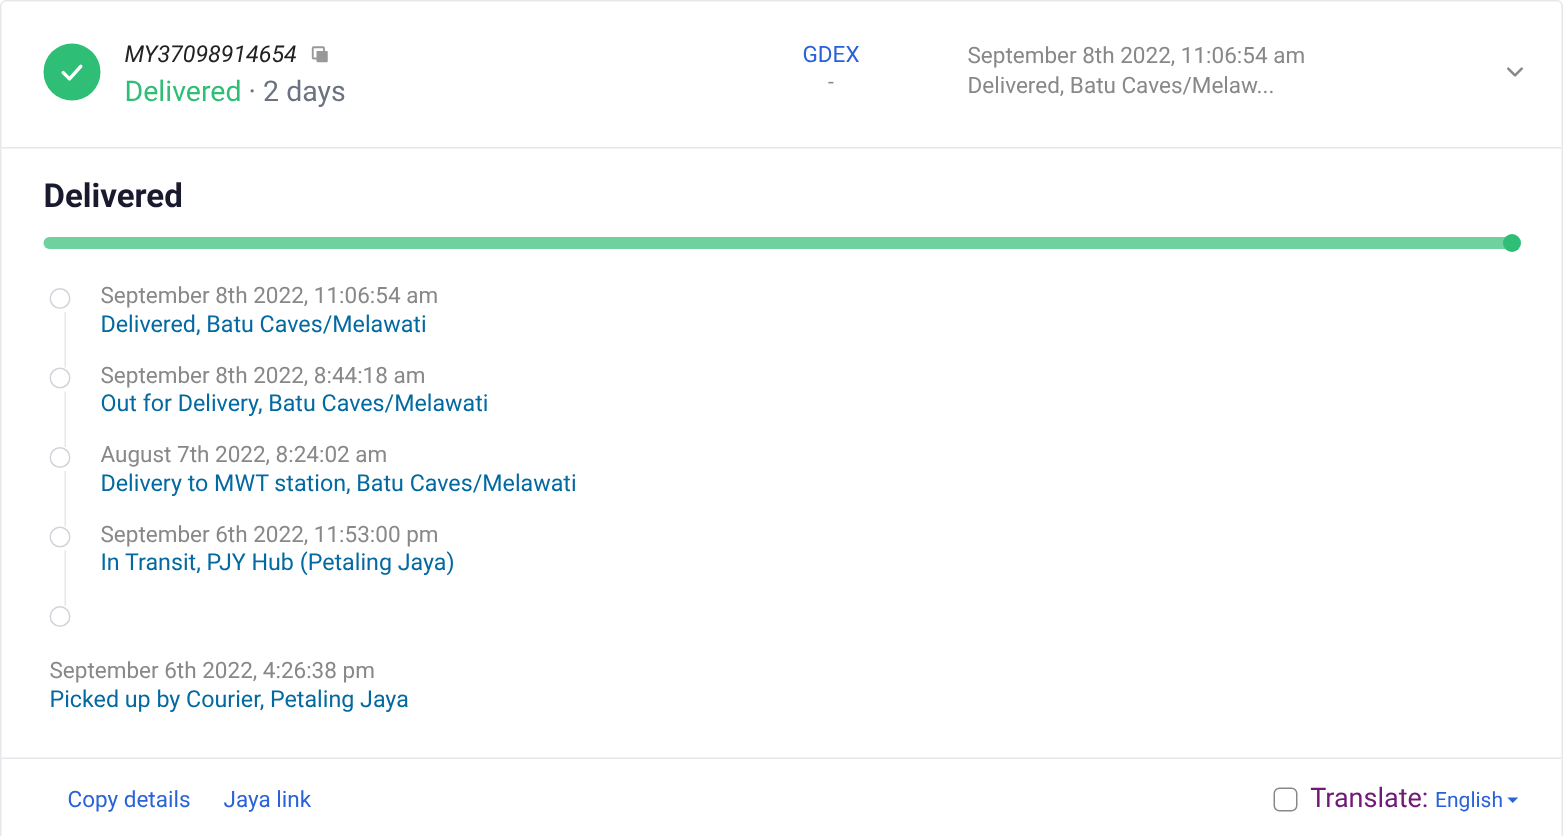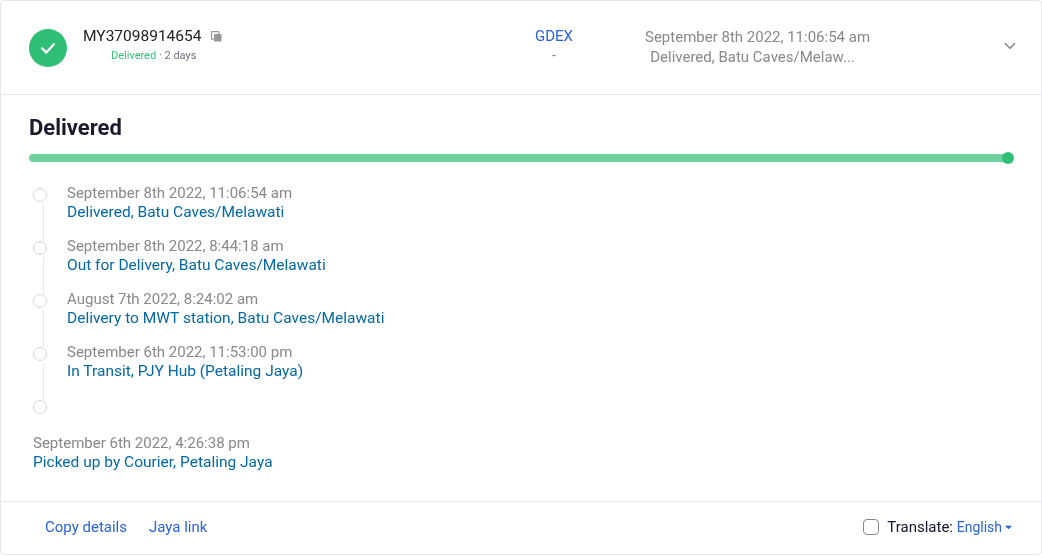--- a/index.html
+++ b/index.html
@@ -40,33 +40,33 @@
     }
     .header-left {
       flex: 0 0 auto;
       width: 380px;
     }
     .tracking-row {
       display: flex;
       align-items: center;
       gap: 8px;
       margin-bottom: 4px;
+      font-style: italic;
     }
     .tracking-number {
       font-size: 15.5px;
       color: #222;
     }
     .copy-icon {
       color: #888;
       cursor: pointer;
       display: inline-flex;
     }
     .status-line {
-      font-size: 11px;
-      margin-left: 28px;
+      font-size: 19px;
     }
     .status-delivered {
       color: #2fbe75;
     }
     .status-duration {
       color: #6b7280;
     }
     .header-mid {
       flex: 0 0 auto;
       text-align: center;
@@ -86,21 +86,20 @@
       color: #888;
       font-size: 15px;
       line-height: 1.35;
     }
     .header-right-status {
       color: #888;
       white-space: nowrap;
       overflow: hidden;
       text-overflow: ellipsis;
       max-width: 215px;
-      text-align: center;
     }
     .chevron-box {
       flex: 0 0 auto;
       color: #888;
       cursor: pointer;
       align-self: center;
       margin-left: 12px;
     }
     
     .divider {
@@ -204,22 +203,22 @@
       gap: 8px;
     }
     .checkbox {
       width: 16px;
       height: 16px;
       border: 1.5px solid #888;
       border-radius: 4px;
       cursor: pointer;
     }
     .translate-label {
-      font-size: 15px;
-      color: #0f172a;
+      font-size: 18px;
+      color: #701a75;
       text-align: right;
     }
     .translate-lang {
       color: #2962d9;
       cursor: pointer;
     }
     .caret-down {
       display: inline-block;
       margin-left: 2px;
     }

